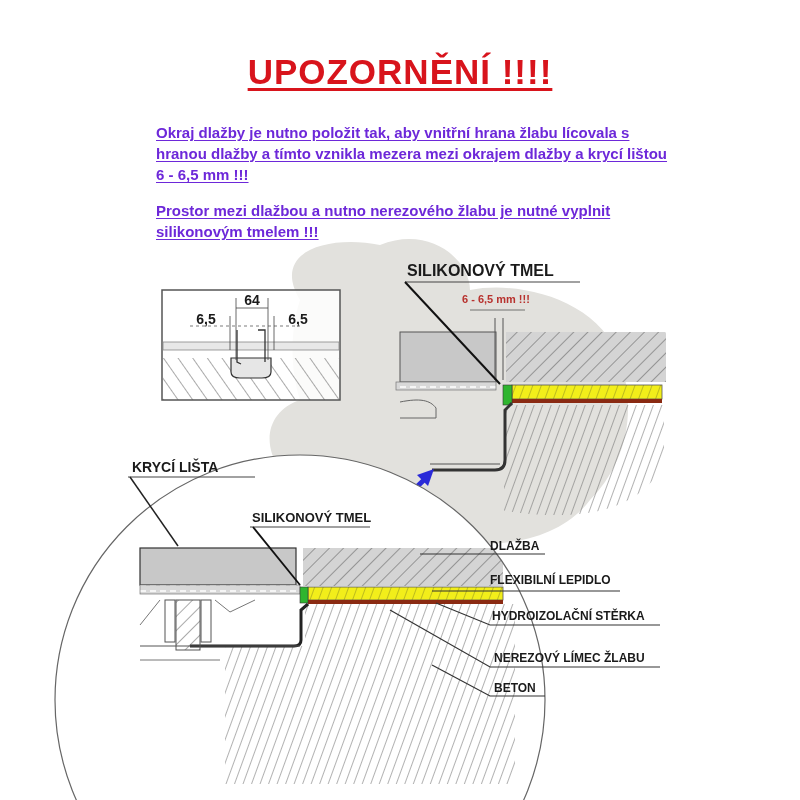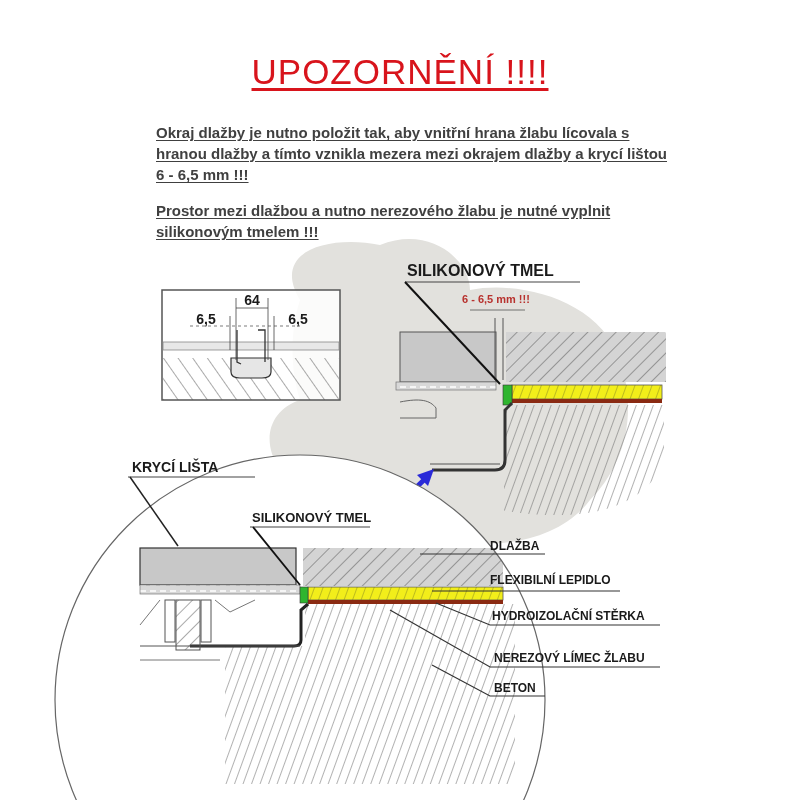--- a/index.html
+++ b/index.html
@@ -1,24 +1,24 @@
 <!DOCTYPE html>
 <html><head>
   <meta charset="utf-8">
   <style>
     html, body { margin: 0; padding: 0; background: #ffffff; }
     body { width: 800px; height: 800px; position: relative; overflow: hidden; font-family: "Liberation Sans", sans-serif; }
     .title {
       position: absolute; left: 0; width: 800px; top: 52px; text-align: center;
-      color: #d8141c; font-weight: normal; font-size: 35px; letter-spacing: 1px;
+      color: #d8141c; font-weight: bold; font-size: 35px; letter-spacing: 1px;
     }
     .title span { text-decoration: underline; text-decoration-thickness: 3px; text-underline-offset: 4px; }
     .note {
       position: absolute; left: 156px; width: 520px; font-weight: bold; font-size: 15px;
-      line-height: 21px; color: #404040; text-decoration: underline; text-underline-offset: 2px;
+      line-height: 21px; color: #6d28d9; text-decoration: underline; text-underline-offset: 2px;
     }
     .note1 { top: 122px; }
     .note2 { top: 200px; }
     svg.diagram { position: absolute; left: 0; top: 0; }
     .lbl { font-family: "Liberation Sans", sans-serif; font-weight: bold; fill: #1a1a1a; }
   </style>
 </head>
 <body>
 
 <div class="title"><span>UPOZORNĚNÍ !!!!</span></div>

